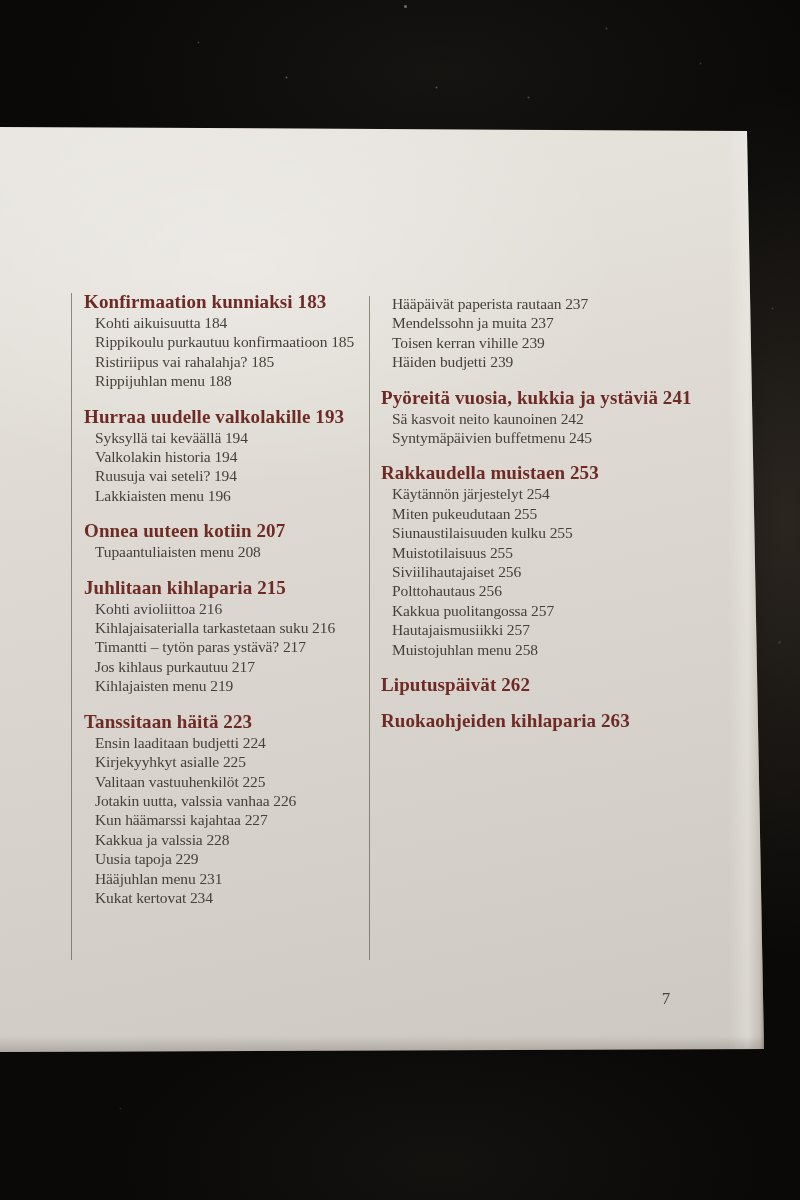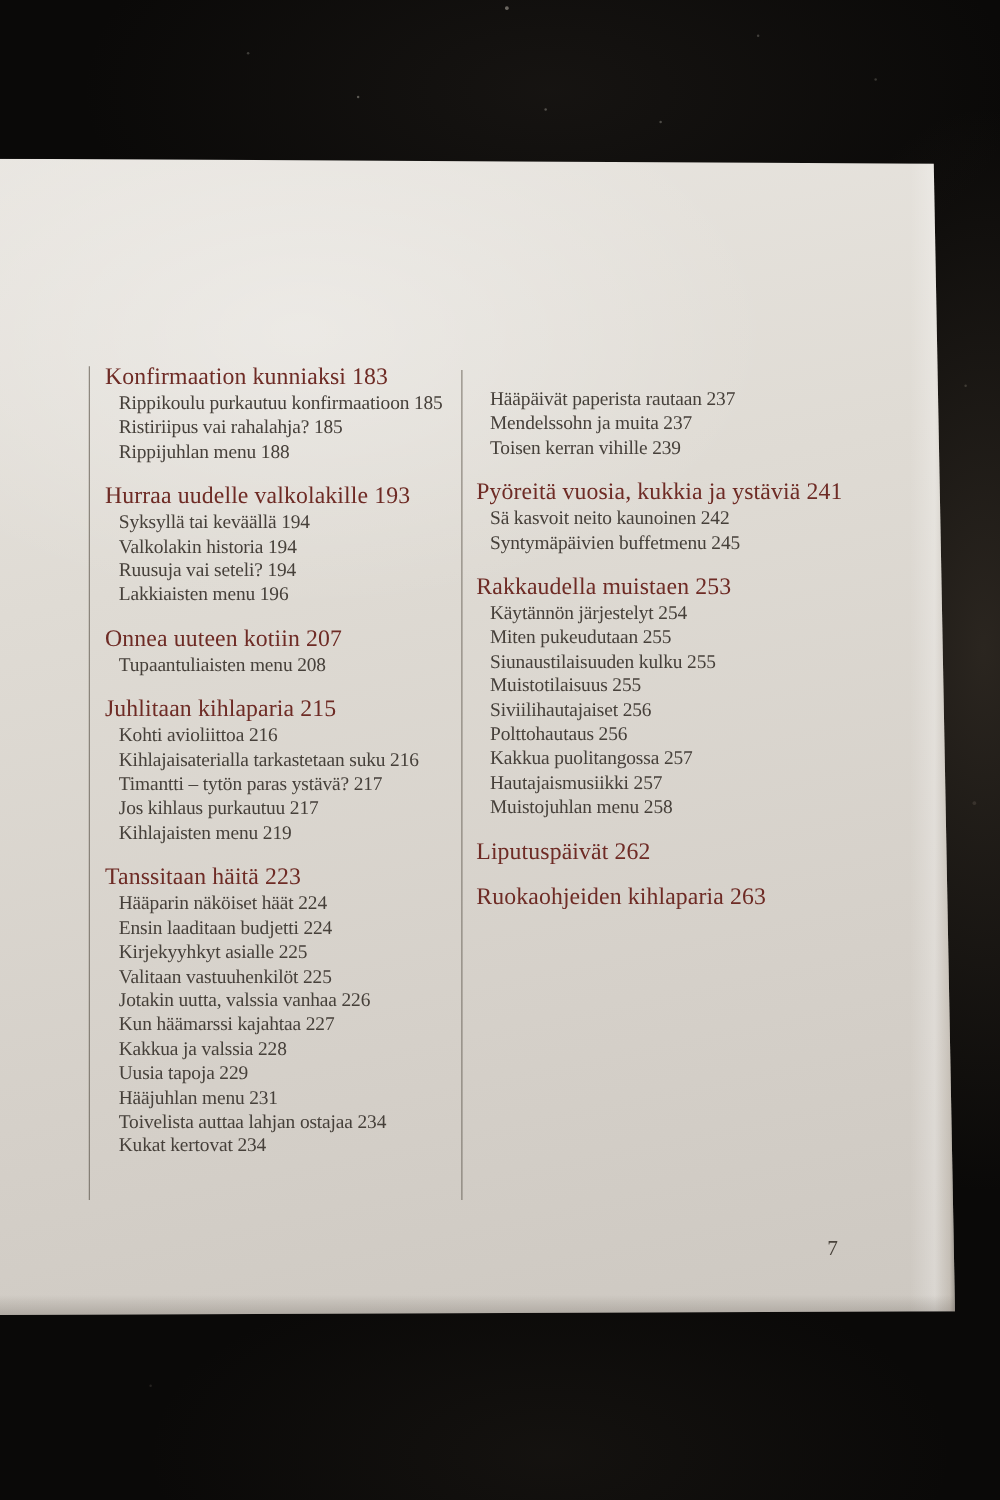--- a/index.html
+++ b/index.html
@@ -48,23 +48,23 @@
   }
   .bottom-shade{
     position:absolute;left:0;top:1036px;width:766px;height:16px;
     background:linear-gradient(rgba(100,92,84,0), rgba(100,92,84,0.30));
   }
   .rule{position:absolute;width:1px;background:linear-gradient(var(--rule-color), #857f76);}
   .rule-left{left:71px;top:293px;height:667px;}
   .rule-mid{left:369px;top:296px;height:664px;}
   .col{position:absolute;color:var(--body-color);}
   .col-left{left:84px;top:291px;width:300px;}
-  .col-right{left:381px;top:310px;width:360px;}
+  .col-right{left:381px;top:294px;width:360px;}
   .toc-heading{
-    font-size:19px;line-height:21px;font-weight:normal;color:var(--heading-color);
+    font-size:19px;line-height:21px;font-weight:bold;color:var(--heading-color);
     margin:15px 0 1px;letter-spacing:0.1px;white-space:nowrap;
   }
   .col > .toc-section:first-child > .toc-heading{margin-top:0;}
   .toc-item{
     font-size:15.5px;line-height:19.4px;padding-left:11px;
     letter-spacing:-0.1px;white-space:nowrap;
   }
   .page-number{
     position:absolute;left:656px;top:989px;width:20px;text-align:center;
     font-size:17px;color:#4a443c;
@@ -76,20 +76,21 @@
 <div class="photo">
   <div class="specks"></div>
   <div class="page">
     <div class="fore-edge"></div>
     <div class="bottom-shade"></div>
     <div class="rule rule-left"></div>
     <div class="rule rule-mid"></div>
     <div class="col col-left">
         <div class="toc-section">
           <div class="toc-heading"><span>Konfirmaation kunniaksi</span><span class="toc-page"> 183</span></div>
+          <div class="toc-item"><span>Kohti aikuisuutta</span><span class="toc-page"> 184</span></div>
           <div class="toc-item"><span>Rippikoulu purkautuu konfirmaatioon</span><span class="toc-page"> 185</span></div>
           <div class="toc-item"><span>Ristiriipus vai rahalahja?</span><span class="toc-page"> 185</span></div>
           <div class="toc-item"><span>Rippijuhlan menu</span><span class="toc-page"> 188</span></div>
         </div>
         <div class="toc-section">
           <div class="toc-heading"><span>Hurraa uudelle valkolakille</span><span class="toc-page"> 193</span></div>
           <div class="toc-item"><span>Syksyllä tai keväällä</span><span class="toc-page"> 194</span></div>
           <div class="toc-item"><span>Valkolakin historia</span><span class="toc-page"> 194</span></div>
           <div class="toc-item"><span>Ruusuja vai seteli?</span><span class="toc-page"> 194</span></div>
           <div class="toc-item"><span>Lakkiaisten menu</span><span class="toc-page"> 196</span></div>
@@ -101,38 +102,37 @@
         <div class="toc-section">
           <div class="toc-heading"><span>Juhlitaan kihlaparia</span><span class="toc-page"> 215</span></div>
           <div class="toc-item"><span>Kohti avioliittoa</span><span class="toc-page"> 216</span></div>
           <div class="toc-item"><span>Kihlajaisaterialla tarkastetaan suku</span><span class="toc-page"> 216</span></div>
           <div class="toc-item"><span>Timantti – tytön paras ystävä?</span><span class="toc-page"> 217</span></div>
           <div class="toc-item"><span>Jos kihlaus purkautuu</span><span class="toc-page"> 217</span></div>
           <div class="toc-item"><span>Kihlajaisten menu</span><span class="toc-page"> 219</span></div>
         </div>
         <div class="toc-section">
           <div class="toc-heading"><span>Tanssitaan häitä</span><span class="toc-page"> 223</span></div>
-          <div class="toc-item"><span>Hääparin näköiset häät</span><span class="toc-page"> 224</span></div>
           <div class="toc-item"><span>Ensin laaditaan budjetti</span><span class="toc-page"> 224</span></div>
           <div class="toc-item"><span>Kirjekyyhkyt asialle</span><span class="toc-page"> 225</span></div>
           <div class="toc-item"><span>Valitaan vastuuhenkilöt</span><span class="toc-page"> 225</span></div>
           <div class="toc-item"><span>Jotakin uutta, valssia vanhaa</span><span class="toc-page"> 226</span></div>
           <div class="toc-item"><span>Kun häämarssi kajahtaa</span><span class="toc-page"> 227</span></div>
           <div class="toc-item"><span>Kakkua ja valssia</span><span class="toc-page"> 228</span></div>
           <div class="toc-item"><span>Uusia tapoja</span><span class="toc-page"> 229</span></div>
           <div class="toc-item"><span>Hääjuhlan menu</span><span class="toc-page"> 231</span></div>
-          <div class="toc-item"><span>Toivelista auttaa lahjan ostajaa</span><span class="toc-page"> 234</span></div>
           <div class="toc-item"><span>Kukat kertovat</span><span class="toc-page"> 234</span></div>
         </div>
       </div>
     <div class="col col-right">
         <div class="toc-section">
           <div class="toc-item"><span>Hääpäivät paperista rautaan</span><span class="toc-page"> 237</span></div>
           <div class="toc-item"><span>Mendelssohn ja muita</span><span class="toc-page"> 237</span></div>
           <div class="toc-item"><span>Toisen kerran vihille</span><span class="toc-page"> 239</span></div>
+          <div class="toc-item"><span>Häiden budjetti</span><span class="toc-page"> 239</span></div>
         </div>
         <div class="toc-section">
           <div class="toc-heading"><span>Pyöreitä vuosia, kukkia ja ystäviä</span><span class="toc-page"> 241</span></div>
           <div class="toc-item"><span>Sä kasvoit neito kaunoinen</span><span class="toc-page"> 242</span></div>
           <div class="toc-item"><span>Syntymäpäivien buffetmenu</span><span class="toc-page"> 245</span></div>
         </div>
         <div class="toc-section">
           <div class="toc-heading"><span>Rakkaudella muistaen</span><span class="toc-page"> 253</span></div>
           <div class="toc-item"><span>Käytännön järjestelyt</span><span class="toc-page"> 254</span></div>
           <div class="toc-item"><span>Miten pukeudutaan</span><span class="toc-page"> 255</span></div>

